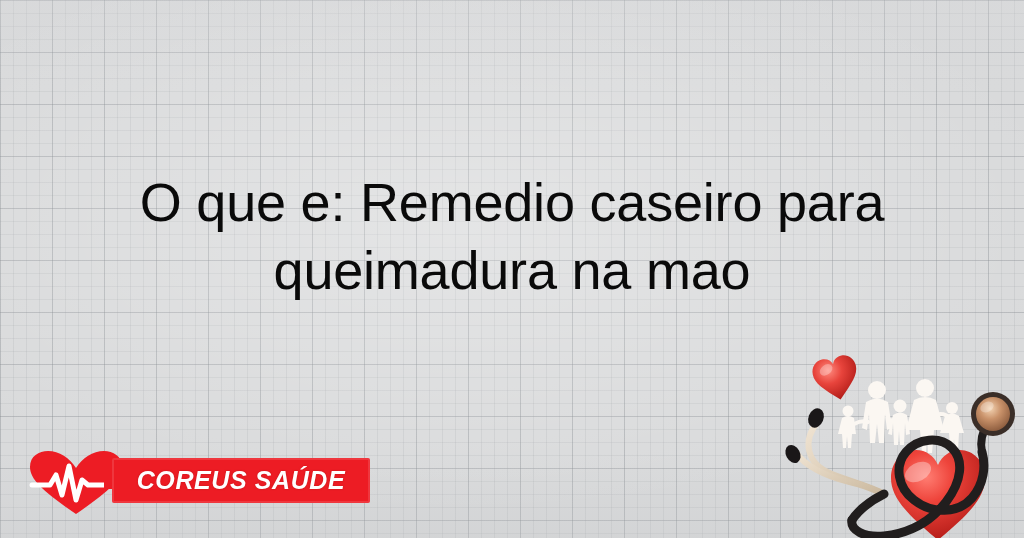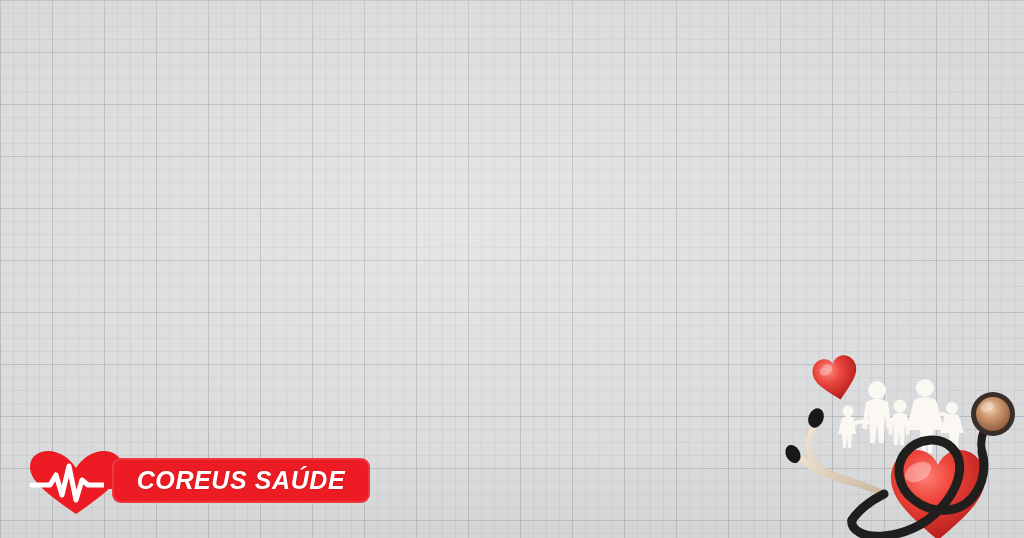--- a/index.html
+++ b/index.html
@@ -75,21 +75,21 @@
     width: 96px;
     height: 66px;
   }
   #brand-badge {
     position: absolute;
     left: 84px;
     top: 12px;
     width: 258px;
     height: 45px;
     background: #ED1C24;
-    border-radius: 9px;
+    border-radius: 2px;
     box-shadow: inset 0 0 0 2px rgba(255,255,255,0.12);
   }
   #brand-badge-text {
     position: absolute;
     left: 0;
     top: 0;
     width: 258px;
     height: 45px;
     line-height: 45px;
     text-align: center;
@@ -112,20 +112,21 @@
   }
   #health-illustration svg { display: block; }
 </style>
 </head>
 <body>
 
 <div id="canvas">
 
   <div id="paper-tint"></div>
 
+  <div id="headline">O que e: Remedio caseiro para queimadura na mao</div>
 
   <div id="brand-logo">
 
     <div id="brand-heart-mark">
       <svg width="96" height="66" viewBox="0 0 96 66" xmlns="http://www.w3.org/2000/svg">
         <path d="M48 64 C 16 42, 2 30, 2 17 C 2 6, 11 1, 20 1 C 31 1, 42 8, 48 18 C 54 8, 65 1, 76 1 C 85 1, 94 6, 94 17 C 94 30, 80 42, 48 64 Z" fill="#ED1C24"></path>
 
         <path d="M4 35 L 22 35 L 28 25 L 34 45 L 41 16 L 48 50 L 54 30 L 60 35 L 92 35" fill="none" stroke="#ffffff" stroke-width="5" stroke-linecap="round" stroke-linejoin="round"></path>
 
         <rect x="76" y="31" width="24" height="8" fill="#ED1C24"></rect>

